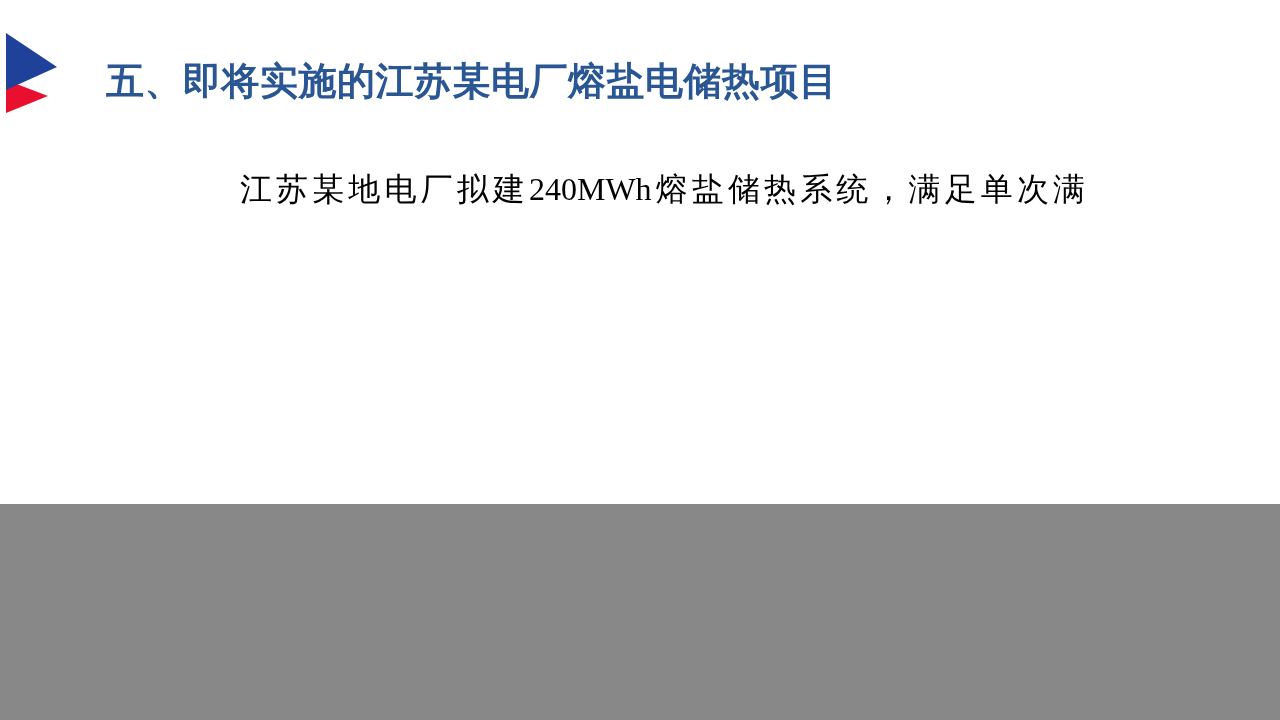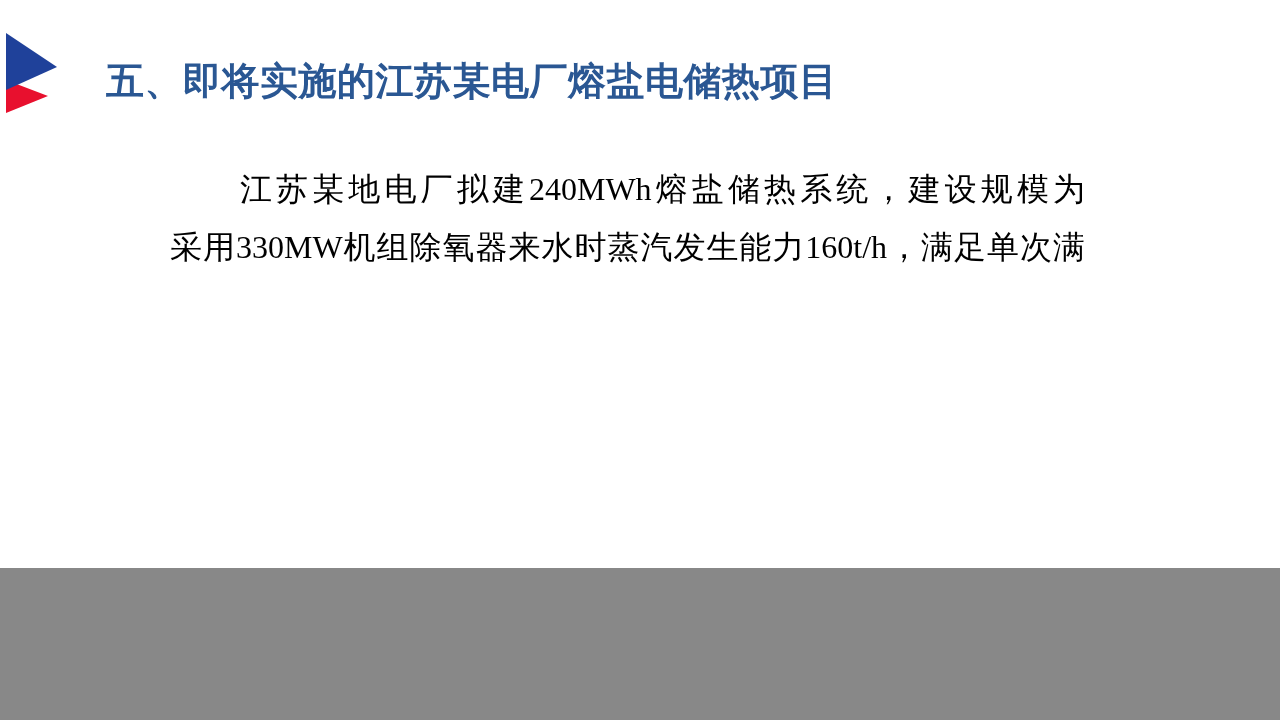--- a/index.html
+++ b/index.html
@@ -3,21 +3,21 @@
 <meta charset="utf-8">
 <style>
   html, body {
     margin: 0;
     padding: 0;
     background: #888;
   }
   .slide {
     position: relative;
     width: 1280px;
-    height: 568px;
+    height: 504px;
     margin: 0 auto;
     background: #ffffff;
     overflow: hidden;
     font-family: "Liberation Serif", "DejaVu Serif", serif;
   }
   .corner-marker {
     position: absolute;
     left: 0;
     top: 0;
   }
@@ -61,17 +61,16 @@
 <div class="slide">
 
   <svg class="corner-marker" width="70" height="130" viewBox="0 0 70 130">
     <polygon points="6,80 48,96 6,113" fill="#E8102E"></polygon>
     <polygon points="6,33 57,67 6,90" fill="#1F419A"></polygon>
   </svg>
 
   <h1 class="slide-title" style="color: rgb(42, 87, 147);">五、即将实施的江苏某电厂熔盐电储热项目</h1>
 
   <div class="slide-body" style="color: rgb(0, 0, 0);">
-    <div class="body-line justified indented">江苏某地电厂拟建240MWh熔盐储热系统，建设规模为</div>
-    <div class="body-line justified">采用330MW机组除氧器来水时蒸汽发生能力160t/h，满足单次满</div>
+    <div class="body-line justified indented">江苏某地电厂拟建240MWh熔盐储热系统，满足单次满</div>
   </div>
 
 </div>
 
 </body></html>

